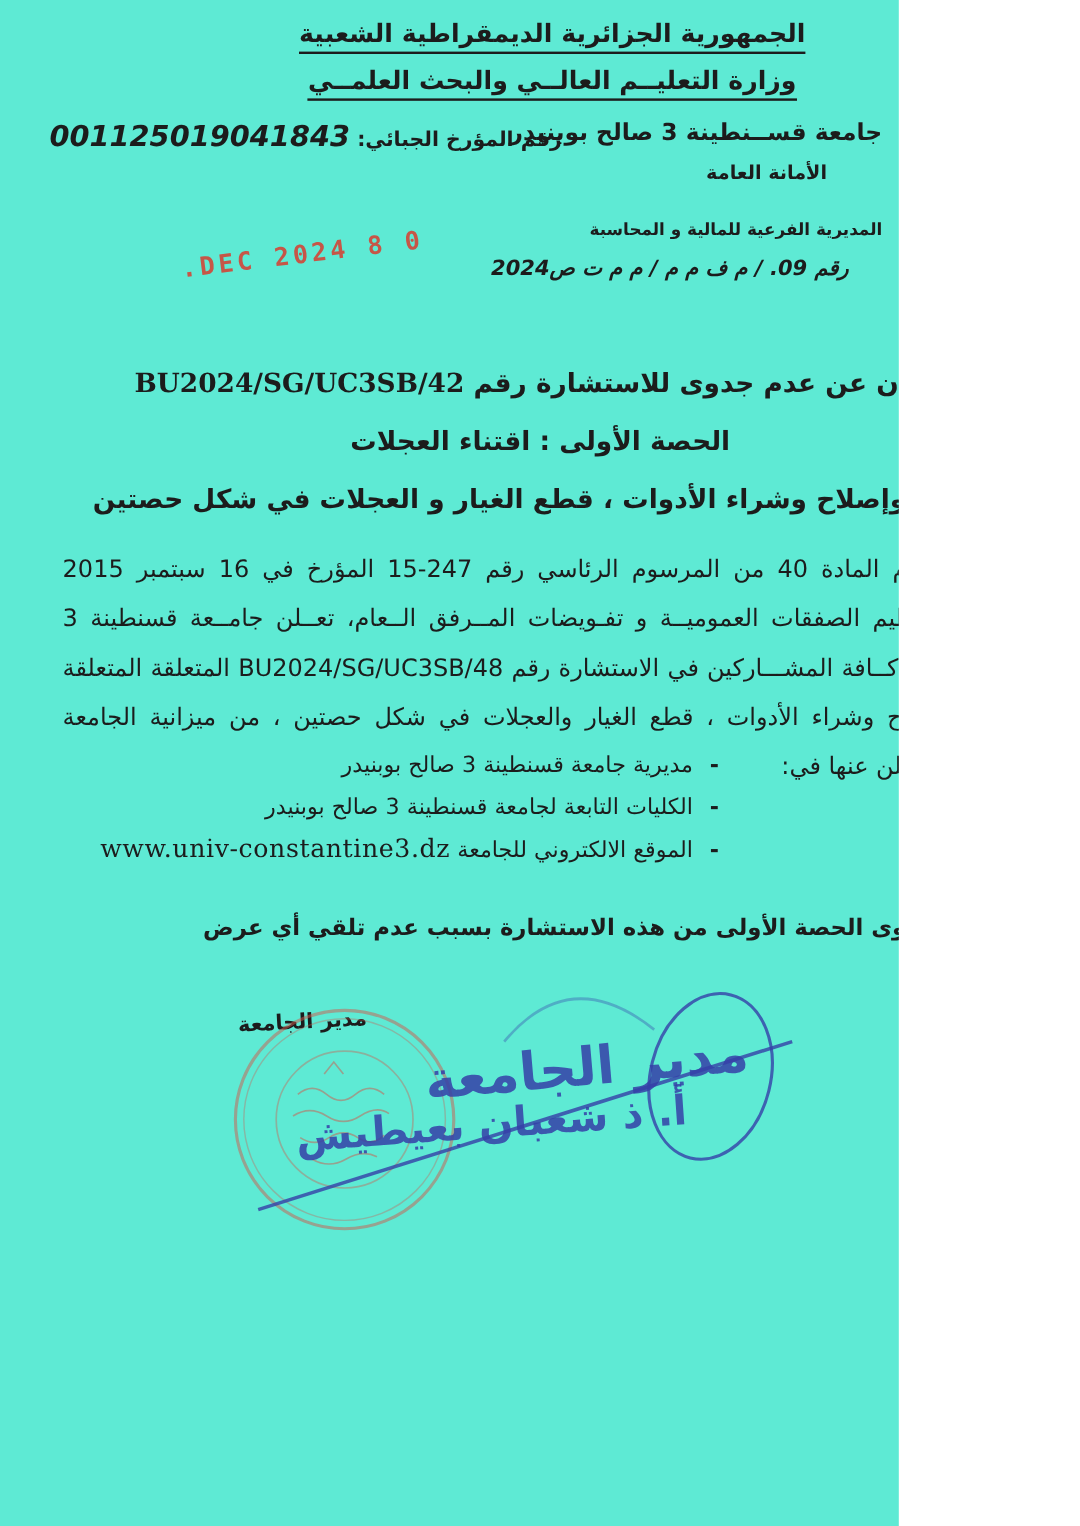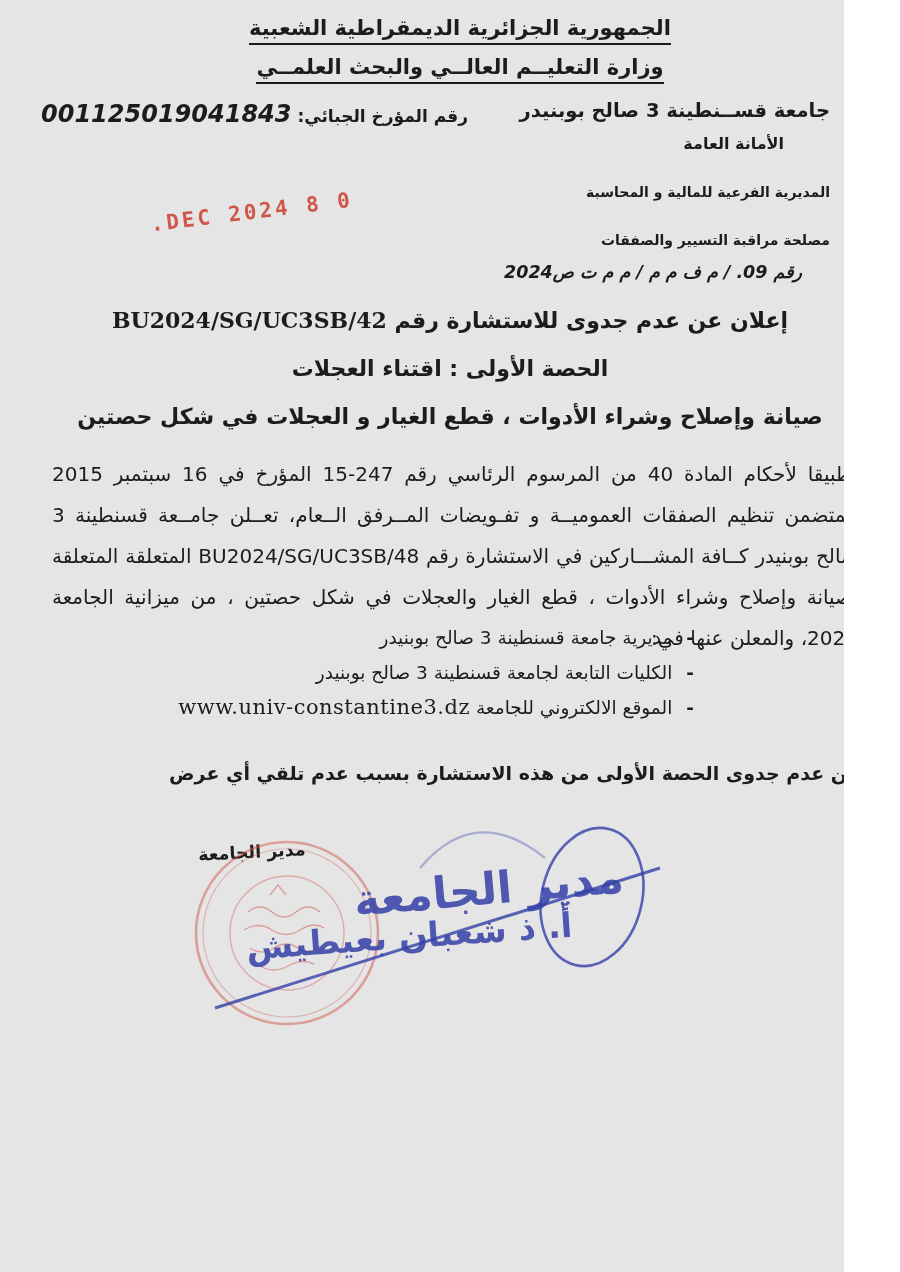--- a/index.html
+++ b/index.html
@@ -1,19 +1,19 @@
 <!DOCTYPE html>
 <html lang="ar"><head>
 <meta charset="utf-8">
 <style>
   html,body{margin:0;padding:0;background:#ffffff;}
   .page{
     position:relative;
-    width:844px;height:1272px;
-    background:#e5e5e5;
+    width:749px;height:1272px;
+    background:#5eead4;
     overflow:hidden;
     font-family:"DejaVu Sans",sans-serif;
     color:#1c1c1c;
     direction:rtl;
   }
   
   .hdr{position:absolute;left:60px;top:16px;width:800px;text-align:center;}
   .hdr .hline{display:block;margin:0 auto 10px auto;}
   .hdr .hline span{
     display:inline-block;font-weight:bold;font-size:21px;
@@ -73,21 +73,20 @@
   <div class="tax">
     <span class="tax-label">رقم المؤرخ الجبائي:</span>
     <span> </span>
     <span class="tax-value">001125019041843</span>
   </div>
 
   <div class="sender">
     <div class="s1">جامعة قســنطينة 3  صالح بوبنيدر</div>
     <div class="s2">الأمانة العامة</div>
     <div class="s3">المديرية الفرعية للمالية و المحاسبة</div>
-    <div class="s4">مصلحة مراقبة التسيير والصفقات</div>
     <div class="s5">رقم 09. / م ف م م / م م ت ص2024</div>
   </div>
 
   <div class="datestamp">0 8 DEC 2024.</div>
 
   <div class="title">
     <div class="tline">
       <span>إعلان عن عدم جدوى للاستشارة رقم</span>
       <span> </span>
       <span class="code">BU2024/SG/UC3SB/42</span>

